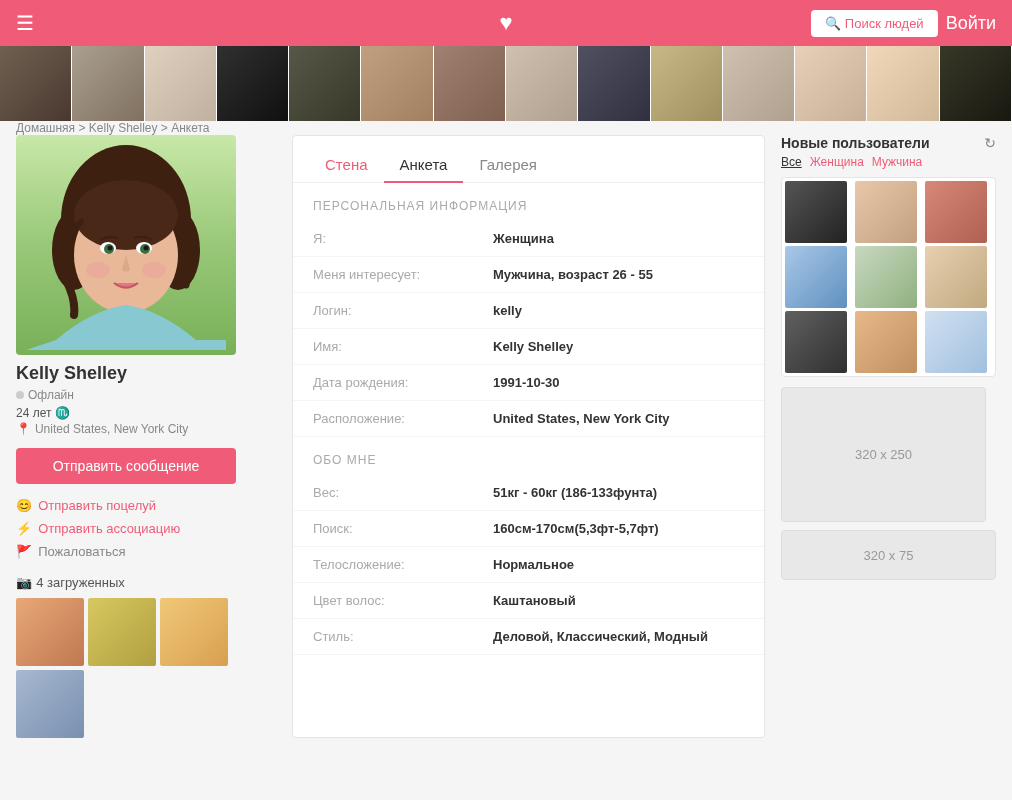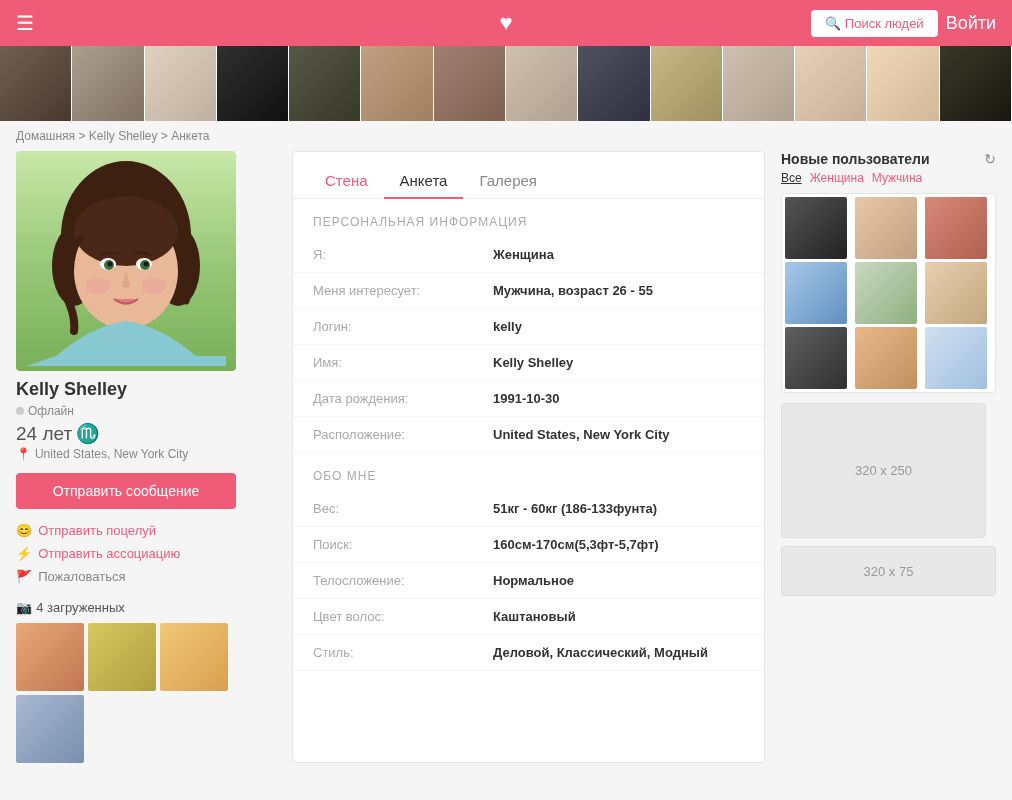--- a/index.html
+++ b/index.html
@@ -57,21 +57,21 @@
       background: linear-gradient(135deg, #c8a882, #8a6040);
       display: flex;
       align-items: center;
       justify-content: center;
       overflow: hidden;
       position: relative;
     }
 
     
     .breadcrumb {
-      padding: 8px 16px;
+      padding: 0 16px;
       font-size: 12px;
       color: #888;
     }
     .breadcrumb a { color: #888; text-decoration: none; }
     .breadcrumb span { color: #888; }
 
     
     .main-layout {
       display: flex;
       gap: 16px;
@@ -81,21 +81,21 @@
 
     
     .left-col {
       width: 260px;
       flex-shrink: 0;
     }
 
     .profile-name { font-size: 18px; font-weight: bold; margin-top: 8px; color: #333; }
     .profile-status { display: flex; align-items: center; gap: 4px; color: #888; font-size: 12px; margin-top: 4px; }
     .status-dot { width: 8px; height: 8px; border-radius: 50%; background: #ccc; }
-    .profile-age { color: #555; font-size: 19px; margin-top: 4px; display: flex; align-items: center; gap: 4px; }
+    .profile-age { color: #555; font-size: 12px; margin-top: 4px; display: flex; align-items: center; gap: 4px; }
     .profile-location { color: #888; font-size: 12px; margin-top: 2px; display: flex; align-items: center; gap: 4px; }
     .send-msg-btn {
       background: #f05c78;
       color: white;
       border: none;
       border-radius: 4px;
       padding: 10px 0;
       width: 220px;
       cursor: pointer;
       font-size: 14px;

